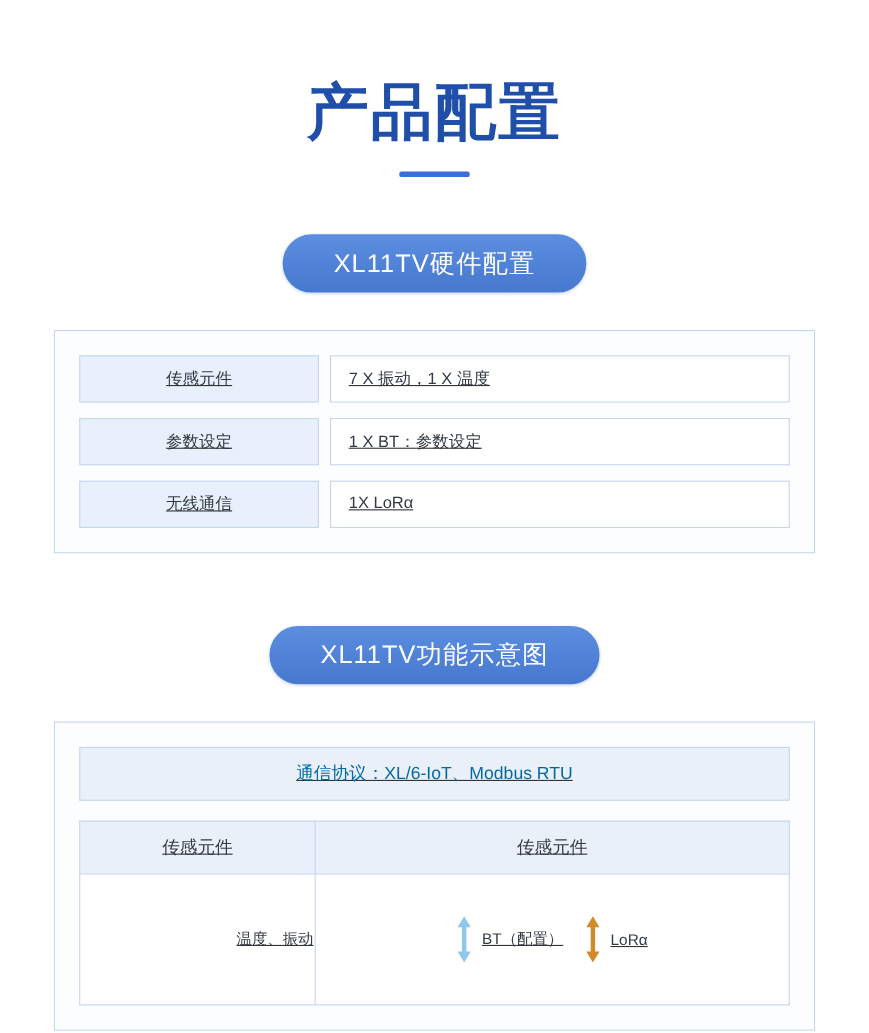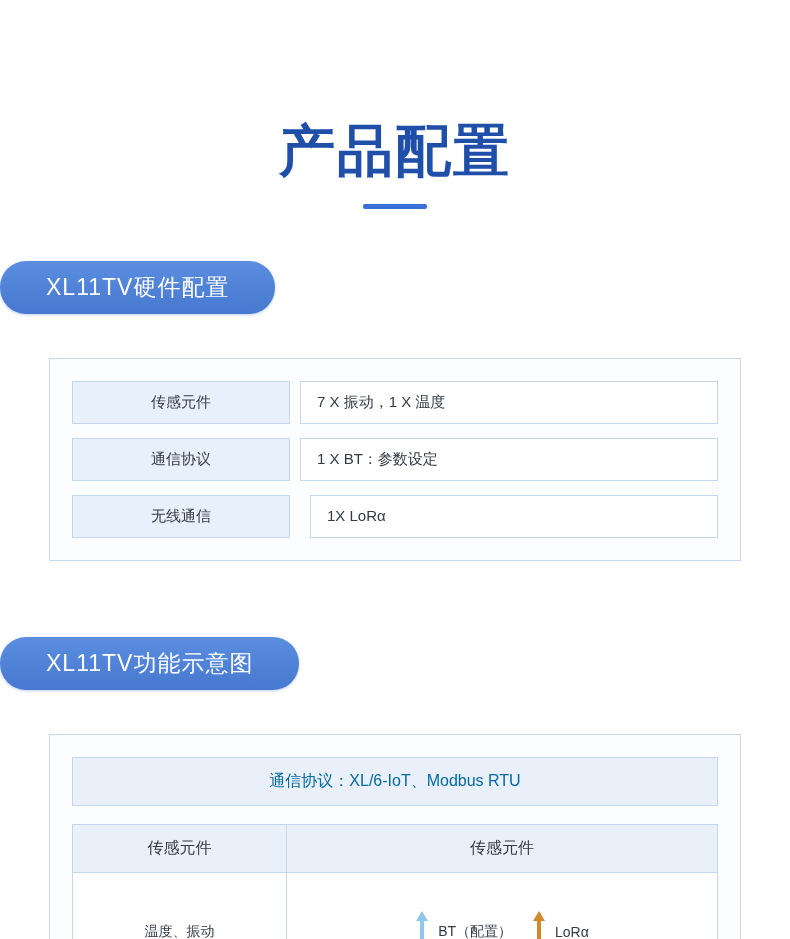--- a/index.html
+++ b/index.html
@@ -26,62 +26,62 @@
     text-align: center;
     padding-top: 72px;
   }
   .main-title {
     font-family: "DejaVu Sans", sans-serif;
     font-size: 56px;
     font-weight: bold;
     color: #1f4fa8;
     letter-spacing: 2px;
     line-height: 1.1;
-    margin-top: 48px;
   }
   .title-underline {
     width: 64px;
     height: 5px;
     background: #3a6fd8;
     margin: 22px auto 0 auto;
     border-radius: 2px;
   }
 
   
   .pill-wrap {
-    text-align: left;
+    text-align: center;
   }
   .pill {
     display: inline-block;
     background: linear-gradient(180deg, #5b8ee0 0%, #4678cf 100%);
     color: #ffffff;
     font-size: 23px;
     padding: 11px 46px;
     border-radius: 26px;
     letter-spacing: 1px;
     box-shadow: 0 1px 3px rgba(70,120,207,0.35);
   }
 
   
   .card {
-    margin: 10px auto;
+    margin: 0 auto;
     width: 692px;
     box-sizing: border-box;
     border: 1px solid #c5d6ef;
     background: #fbfdff;
     padding: 22px 22px;
+    text-decoration: underline;
   }
 
   
   .spec-row {
     display: flex;
     align-items: stretch;
     margin-bottom: 14px;
   }
-  .spec-row:last-child { margin-bottom: 0; gap: 10px; }
+  .spec-row:last-child { margin-bottom: 0; }
   .spec-label {
     width: 218px;
     box-sizing: border-box;
     border: 1px solid #c5d6ef;
     background: #e8f0fb;
     color: #333a44;
     font-size: 15px;
     text-align: center;
     padding: 11px 6px;
   }
@@ -121,21 +121,21 @@
     color: #333a44;
     padding: 13px 4px;
   }
   .diag-table td {
     border: 1px solid #c5d6ef;
     background: #ffffff;
     font-size: 14px;
     color: #333a44;
     height: 116px;
     vertical-align: middle;
-    text-align: center;
+    text-align: right;
   }
   .col-left { width: 205px; }
 
   .io-cell {
     display: flex;
     align-items: center;
     justify-content: center;
     gap: 20px;
   }
   .io-item {
@@ -175,21 +175,21 @@
   <div class="spacer-2"></div>
 
   <div class="card">
 
     <div class="spec-row">
       <div class="spec-label">传感元件</div>
       <div class="spec-value">7 X 振动，1 X 温度</div>
     </div>
 
     <div class="spec-row">
-      <div class="spec-label">通信协议</div>
+      <div class="spec-label">参数设定</div>
       <div class="spec-value">1 X BT：参数设定</div>
     </div>
 
     <div class="spec-row">
       <div class="spec-label">无线通信</div>
       <div class="spec-value">1X LoRα</div>
     </div>
 
   </div>
 

